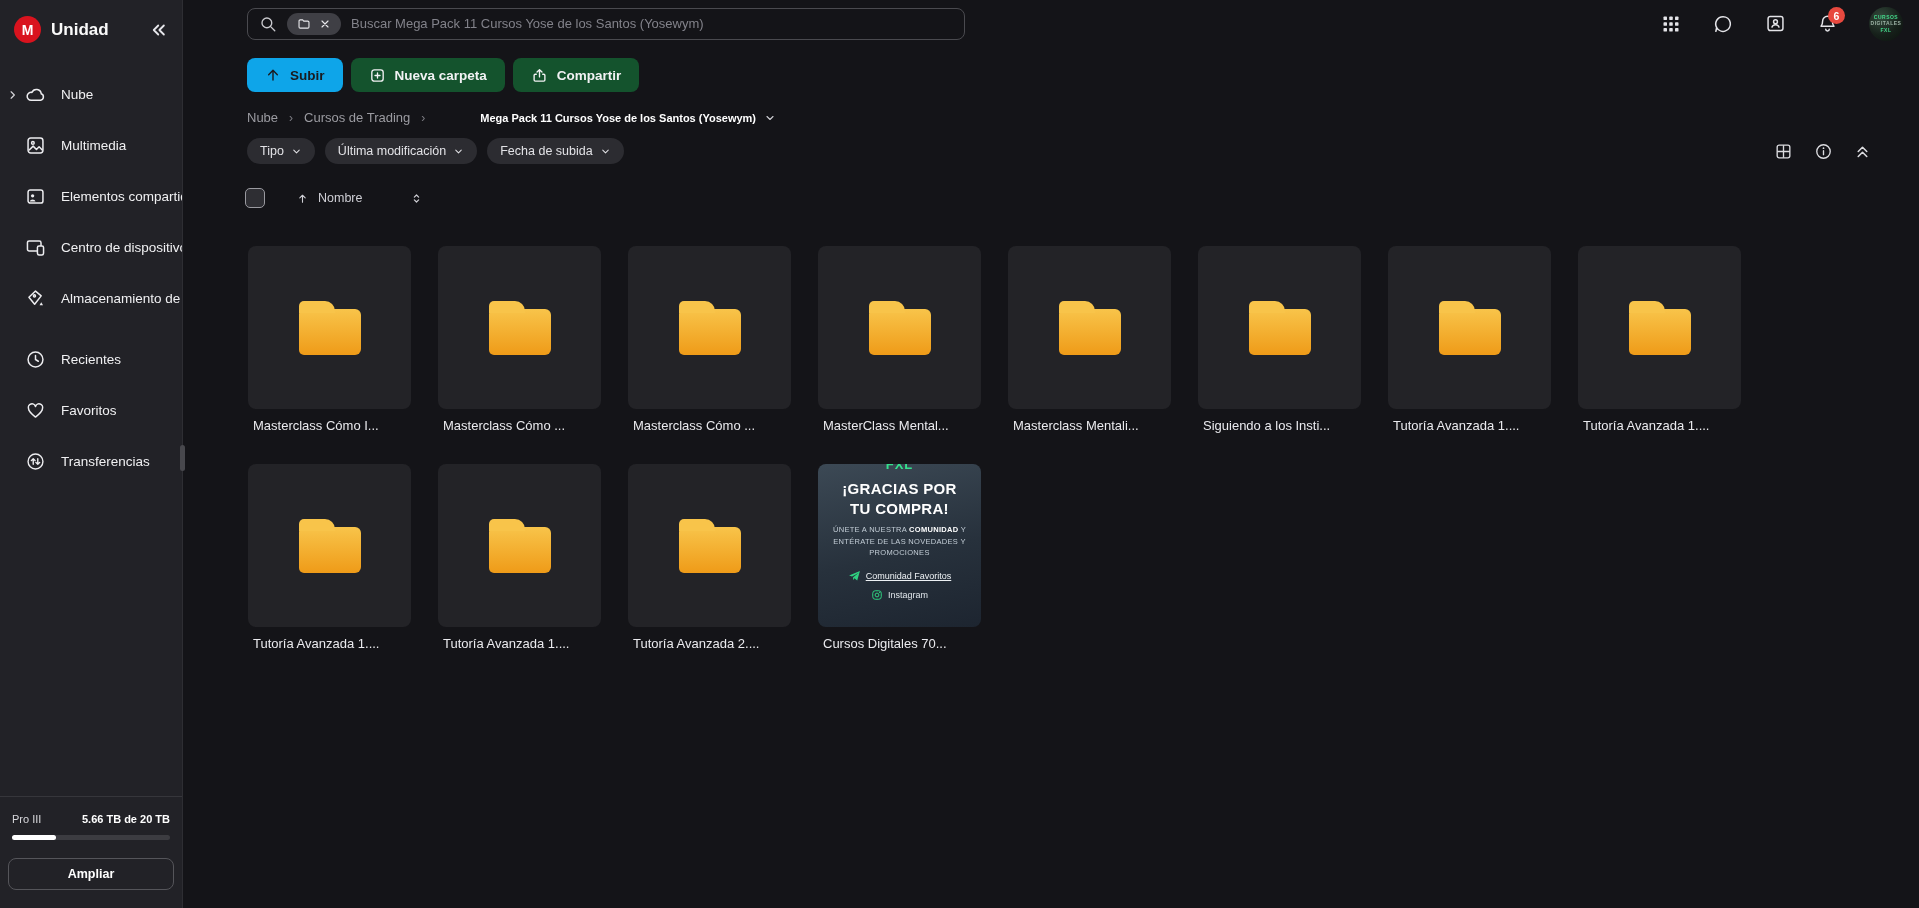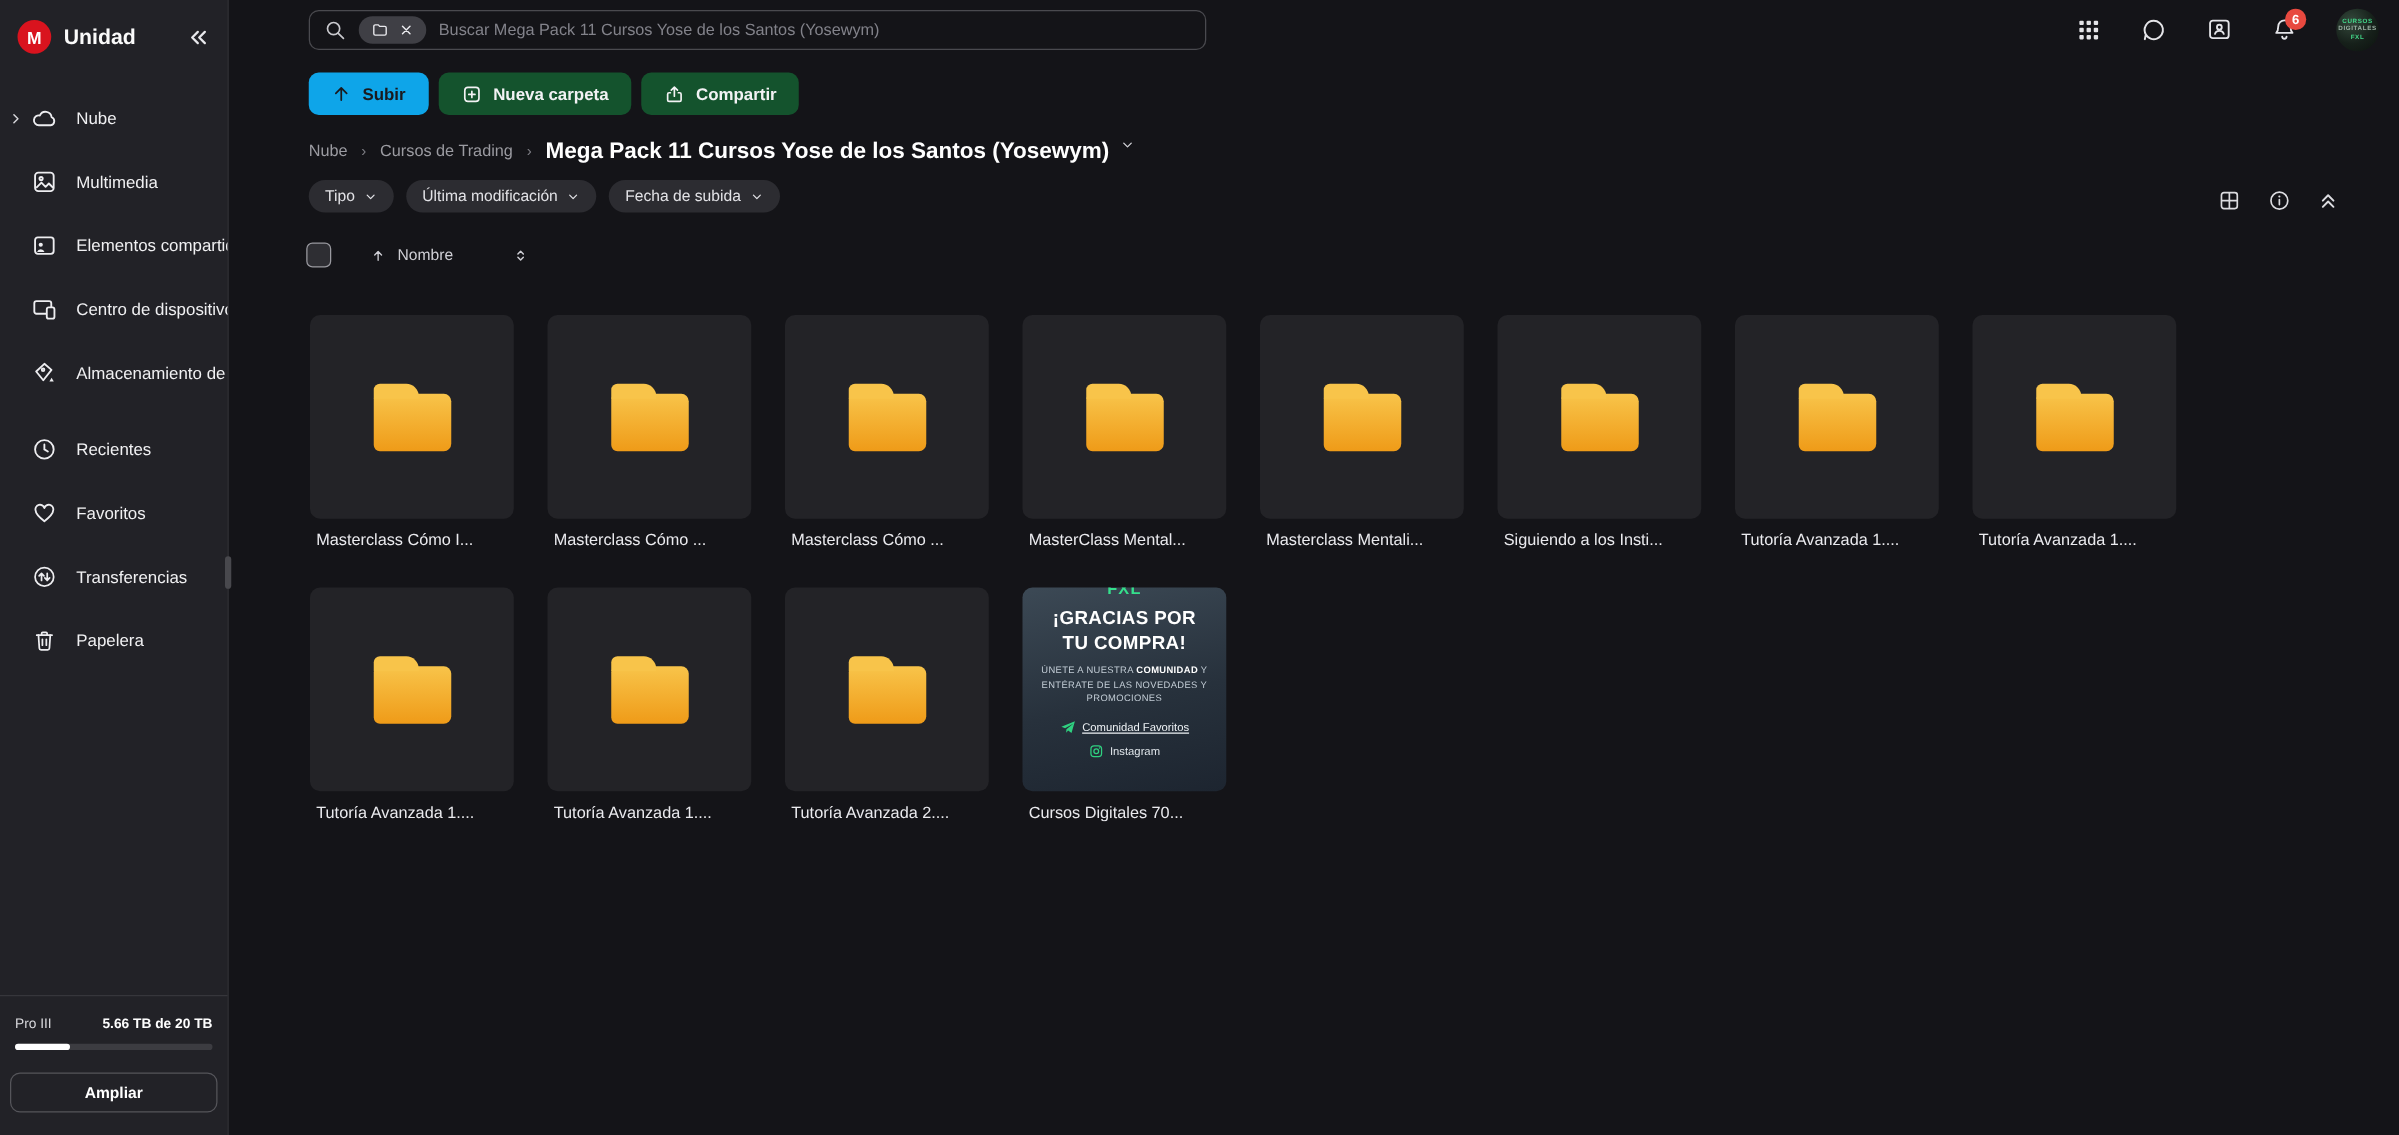--- a/index.html
+++ b/index.html
@@ -104,24 +104,24 @@
     height:34px; border:none; border-radius:8px;
     display:inline-flex; align-items:center; gap:9px; padding:0 18px;
     font-size:13.5px; font-weight:bold; font-family:"Liberation Sans", sans-serif; cursor:pointer;
   }
   .btn-primary { background:#0ea5e9; color:#1a1a1e; }
   .btn-secondary { background:#14532d; color:#f2f2f4; }
 
   .breadcrumb { display:flex; align-items:center; gap:11px; padding:18px 0 0 64px; font-size:13px; color:#9b9ba1; }
   .crumb { cursor:pointer; }
   .crumb-sep { color:#7d7d84; font-size:12px; }
-  .crumb-current { color:#ffffff; font-weight:bold; font-size:18px; cursor:pointer; display:flex; align-items:flex-start; gap:8px; }
+  .crumb-current { color:#ffffff; font-weight:bold; font-size:11px; cursor:pointer; display:flex; align-items:flex-start; gap:8px;margin-left:44px; }
   .crumb-current svg { color:#cfcfd4; }
 
-  .filterbar { display:flex; align-items:flex-end; padding:13px 48px 0 64px; }
+  .filterbar { display:flex; align-items:center; padding:13px 48px 0 64px; }
   .chips { display:flex; gap:10px; }
   .chip {
     height:26px; border-radius:13px; background:#2c2c31;
     display:inline-flex; align-items:center; gap:7px; padding:0 13px;
     font-size:12.5px; color:#e2e2e6; cursor:pointer;
   }
   .view-icons { margin-left:auto; display:flex; align-items:center; gap:21px; color:#dcdce0; }
   .view-icons > * { cursor:pointer; }
 
   .list-header { display:flex; align-items:center; padding:24px 0 0 62px; }
@@ -268,31 +268,20 @@
       <span class="nav-icon">
         <svg width="21" height="21" viewBox="0 0 24 24" fill="none" stroke="currentColor" stroke-width="1.6" stroke-linecap="round" stroke-linejoin="round">
             <circle cx="12" cy="12" r="8.5"></circle>
             <path d="M9.4 15.2 V8.8 m-2.2 2.2 L9.4 8.8 l2.2 2.2"></path>
             <path d="M14.6 8.8 v6.4 m-2.2 -2.2 l2.2 2.2 2.2 -2.2"></path>
           </svg>
       </span>
       <span>Transferencias</span>
     </div>
 
-    <div class="nav-item">
-      <span class="nav-icon">
-        <svg width="21" height="21" viewBox="0 0 24 24" fill="none" stroke="currentColor" stroke-width="1.6" stroke-linecap="round" stroke-linejoin="round">
-            <path d="M5 7 h14"></path>
-            <path d="M9.5 7 V5.4 a1 1 0 0 1 1-1 h3 a1 1 0 0 1 1 1 V7"></path>
-            <path d="M6.6 7 l.8 12 a1.6 1.6 0 0 0 1.6 1.5 h6 a1.6 1.6 0 0 0 1.6-1.5 L17.4 7"></path>
-            <path d="M10.2 10.8 v5.4 M13.8 10.8 v5.4"></path>
-          </svg>
-      </span>
-      <span>Papelera</span>
-    </div>
   </nav>
 
   <div class="resize-handle"></div>
 
   <div class="side-footer">
     <div class="plan-row">
       <span class="plan-name">Pro III</span>
       <span class="plan-usage">5.66 TB de 20 TB</span>
     </div>
     <div class="progress">

